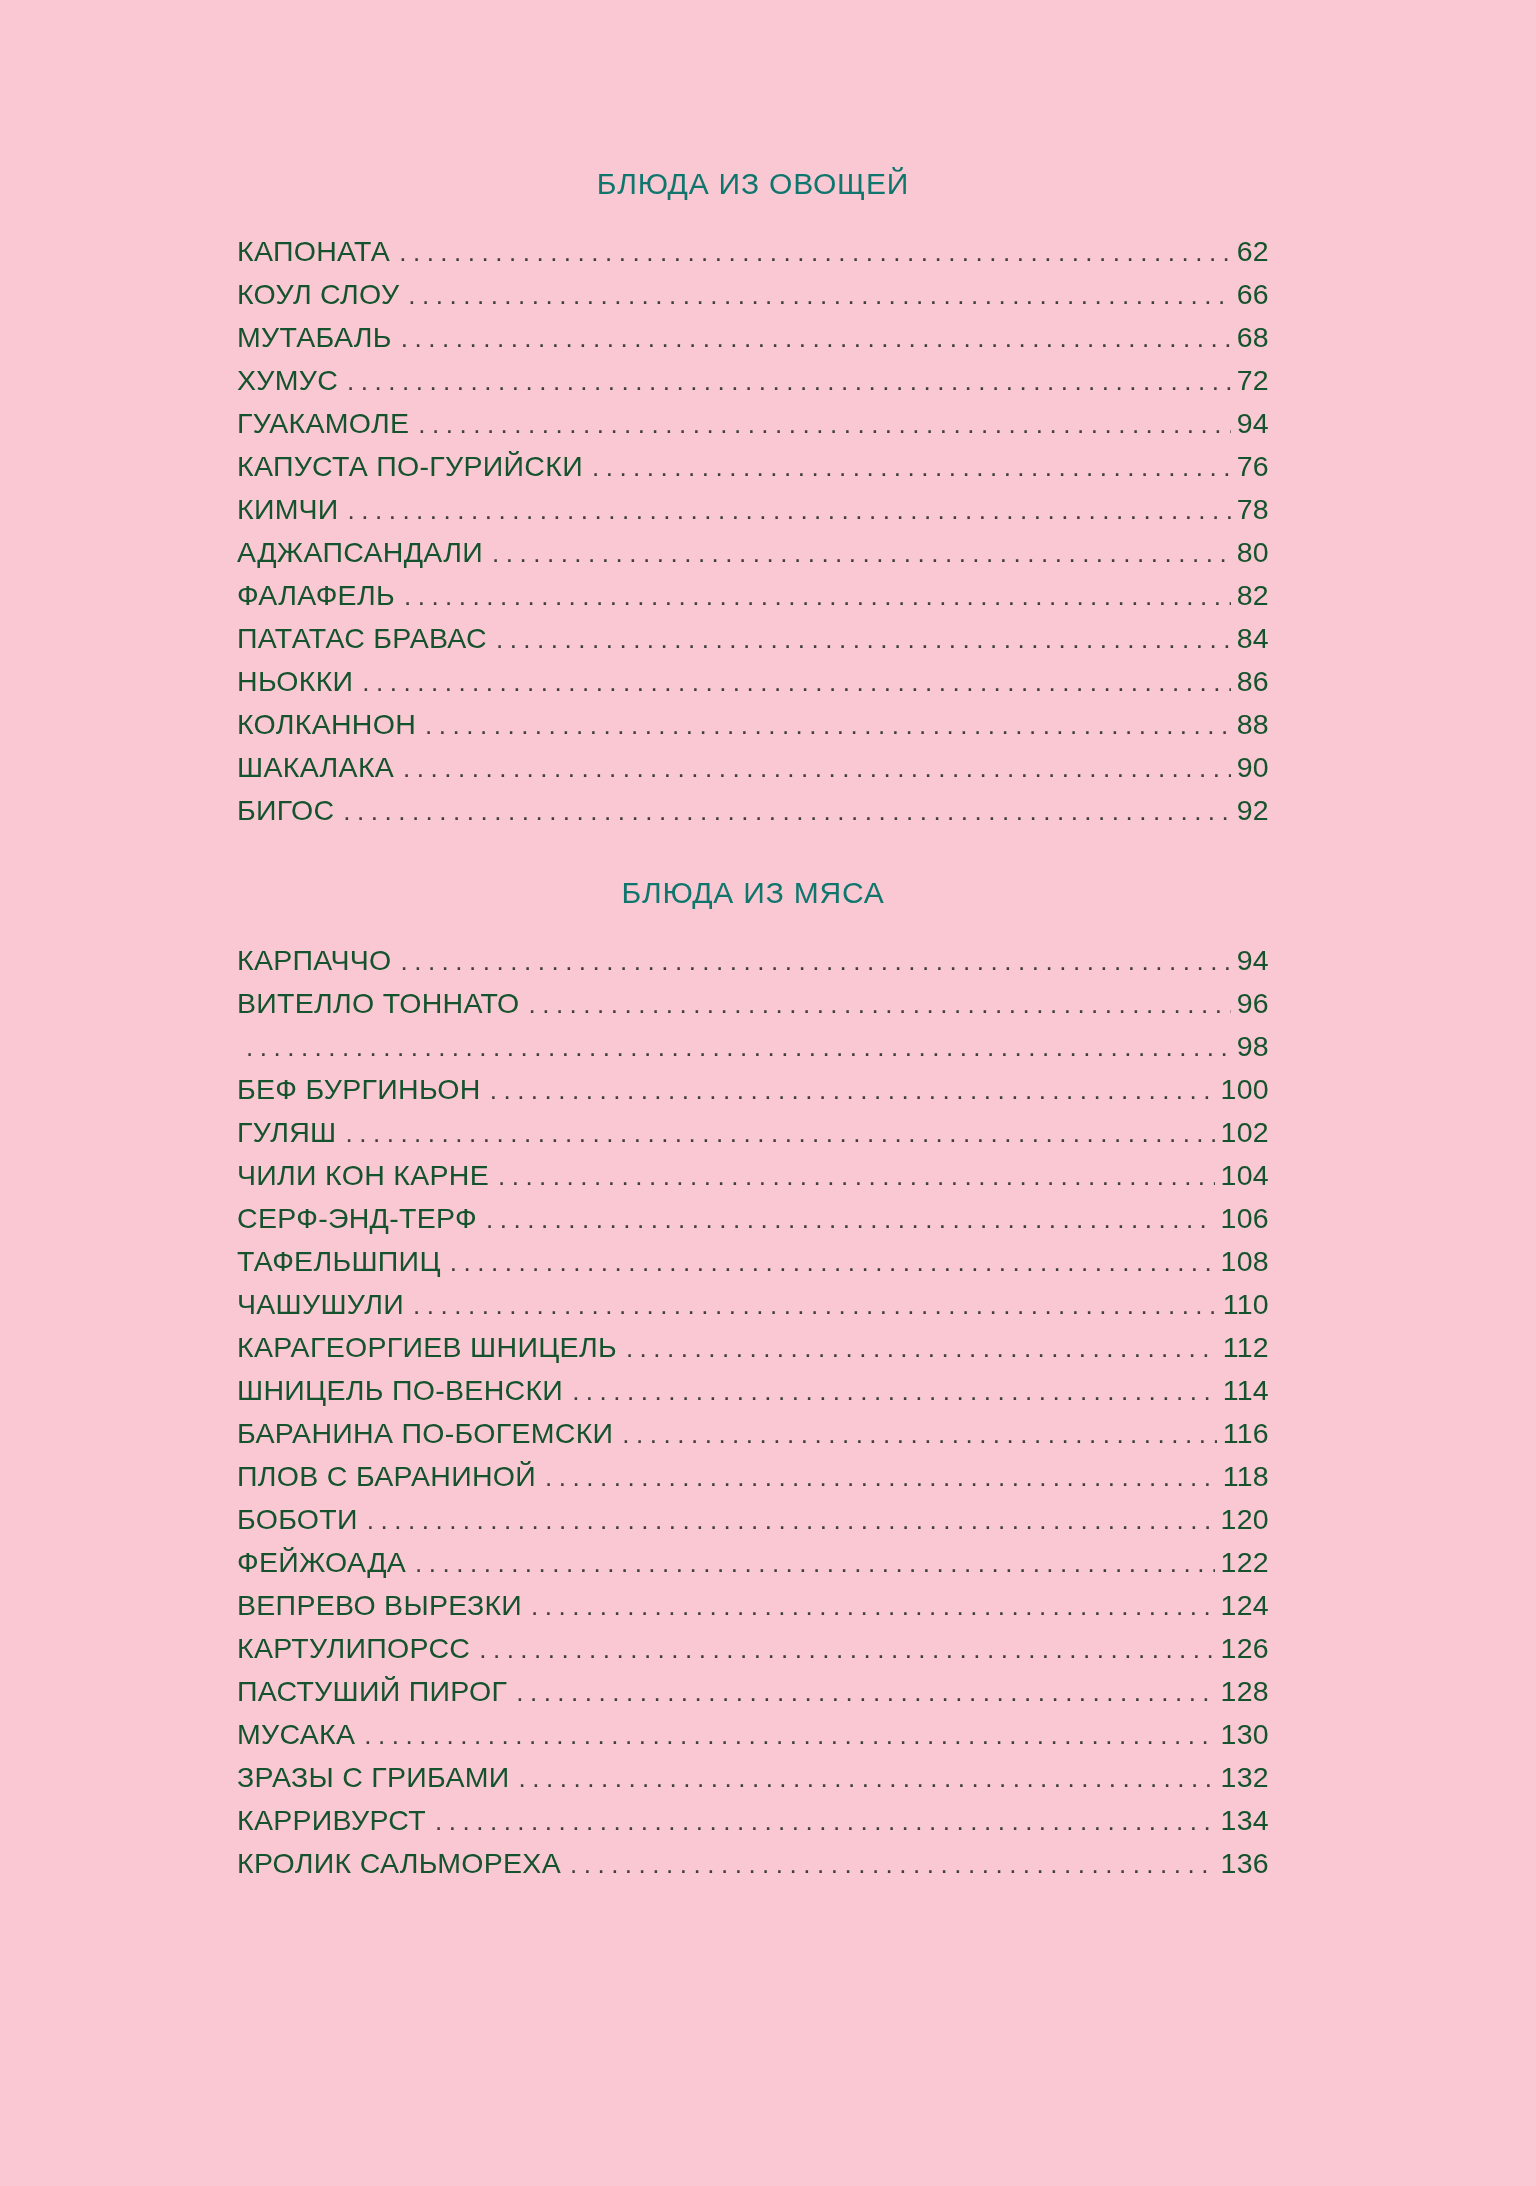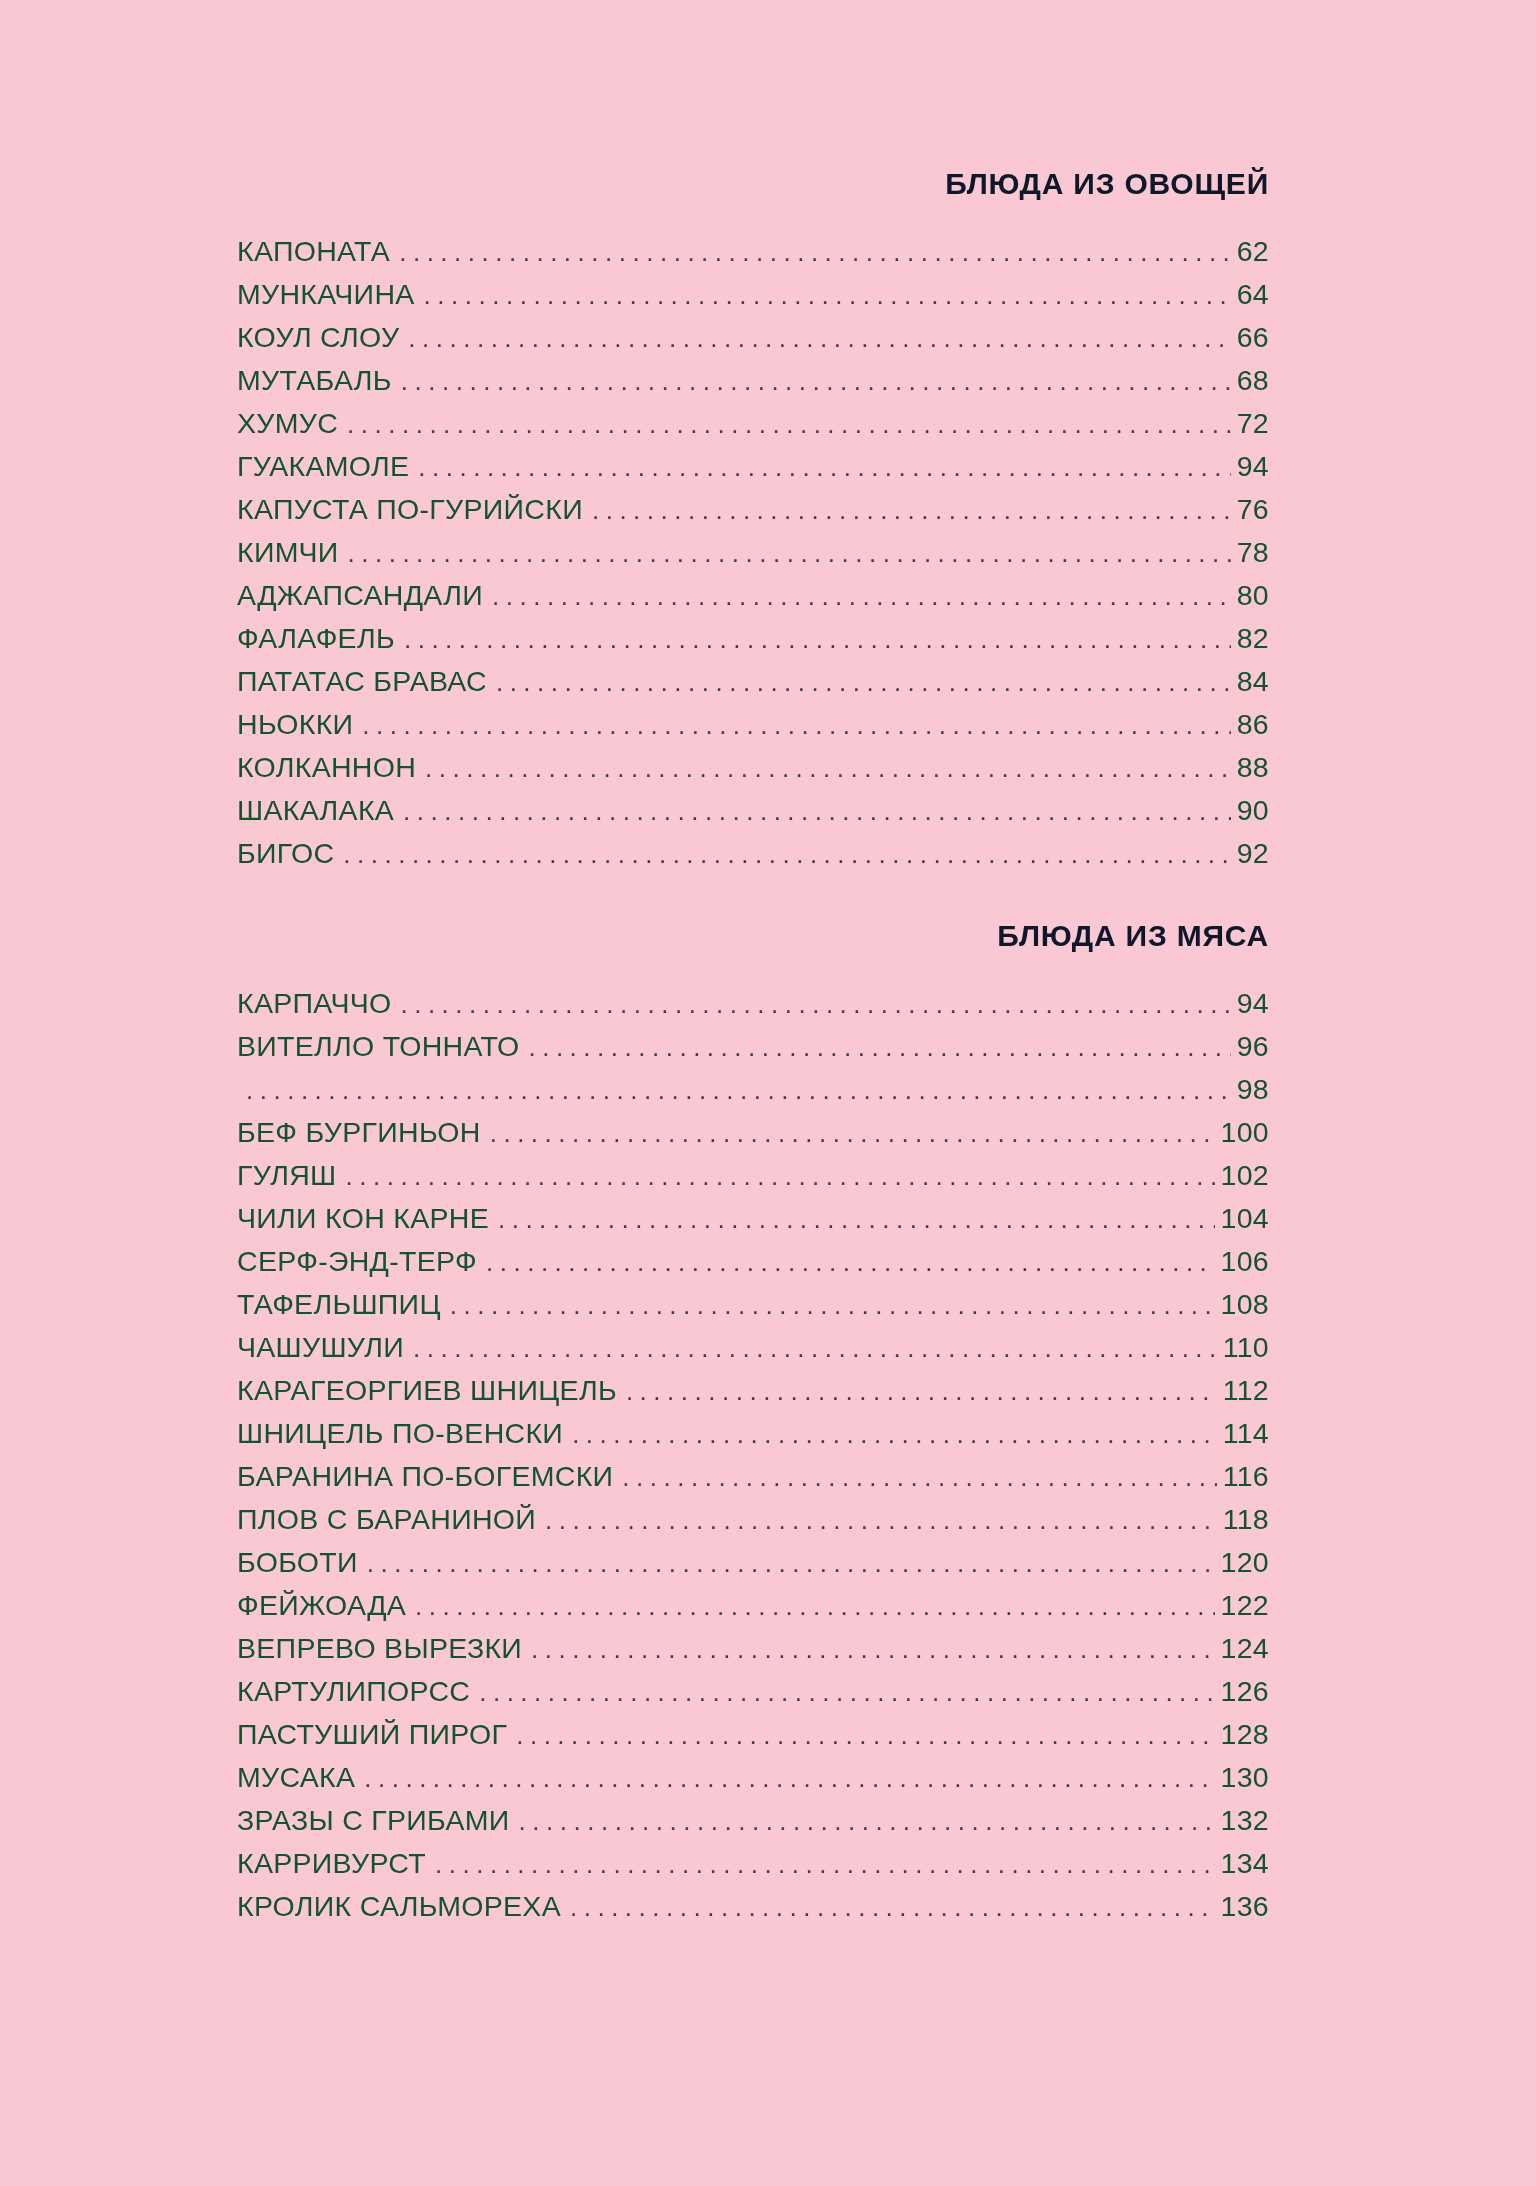--- a/index.html
+++ b/index.html
@@ -16,26 +16,26 @@
   }
   .toc-page {
     box-sizing: border-box;
     padding-top: 165px;
     width: 1032px;
     margin-left: 237px;
   }
   .toc-section { margin: 0; }
   .section-title {
     margin: 42px 0 28px 0;
-    text-align: right;
+    text-align: center;
     font-size: 30px;
     line-height: 37px;
-    font-weight: bold;
+    font-weight: normal;
     letter-spacing: 0.8px;
-    color: #0f172a;
+    color: #0f766e;
   }
   .toc-section:first-child .section-title { margin-top: 0; }
   .toc-list { margin: 0; padding: 0; }
   .toc-row {
     display: flex;
     align-items: baseline;
     font-size: 28.5px;
     line-height: 42px;
     letter-spacing: 0.3px;
     color: #14532d;
@@ -68,25 +68,20 @@
 <div class="toc-page">
   <section class="toc-section">
     <h2 class="section-title">БЛЮДА ИЗ ОВОЩЕЙ</h2>
     <div class="toc-list">
   <div class="toc-row">
     <span class="entry-title">КАПОНАТА</span>
     <span class="toc-dots"></span>
     <span class="entry-page">62</span>
   </div>
 
-  <div class="toc-row">
-    <span class="entry-title">МУНКАЧИНА</span>
-    <span class="toc-dots"></span>
-    <span class="entry-page">64</span>
-  </div>
 
   <div class="toc-row">
     <span class="entry-title">КОУЛ СЛОУ</span>
     <span class="toc-dots"></span>
     <span class="entry-page">66</span>
   </div>
 
   <div class="toc-row">
     <span class="entry-title">МУТАБАЛЬ</span>
     <span class="toc-dots"></span>

